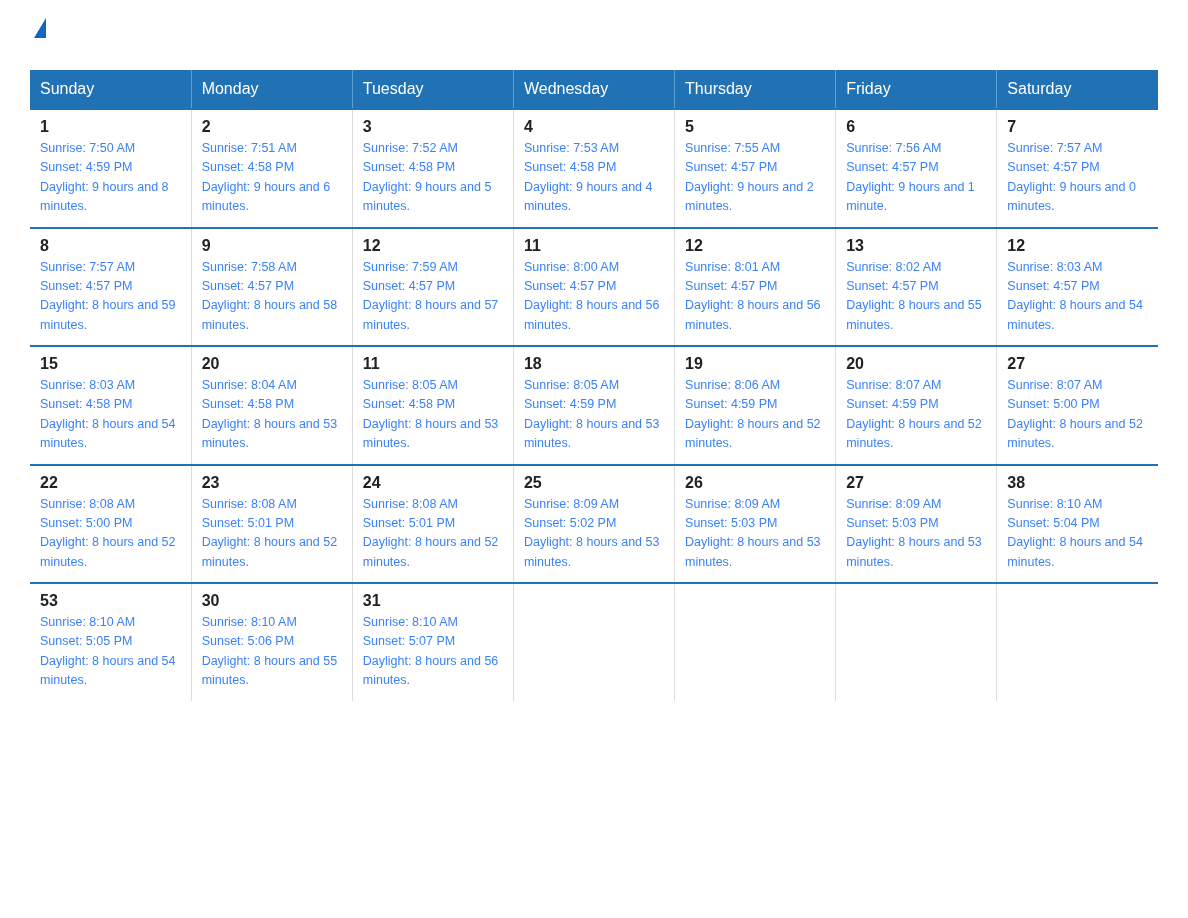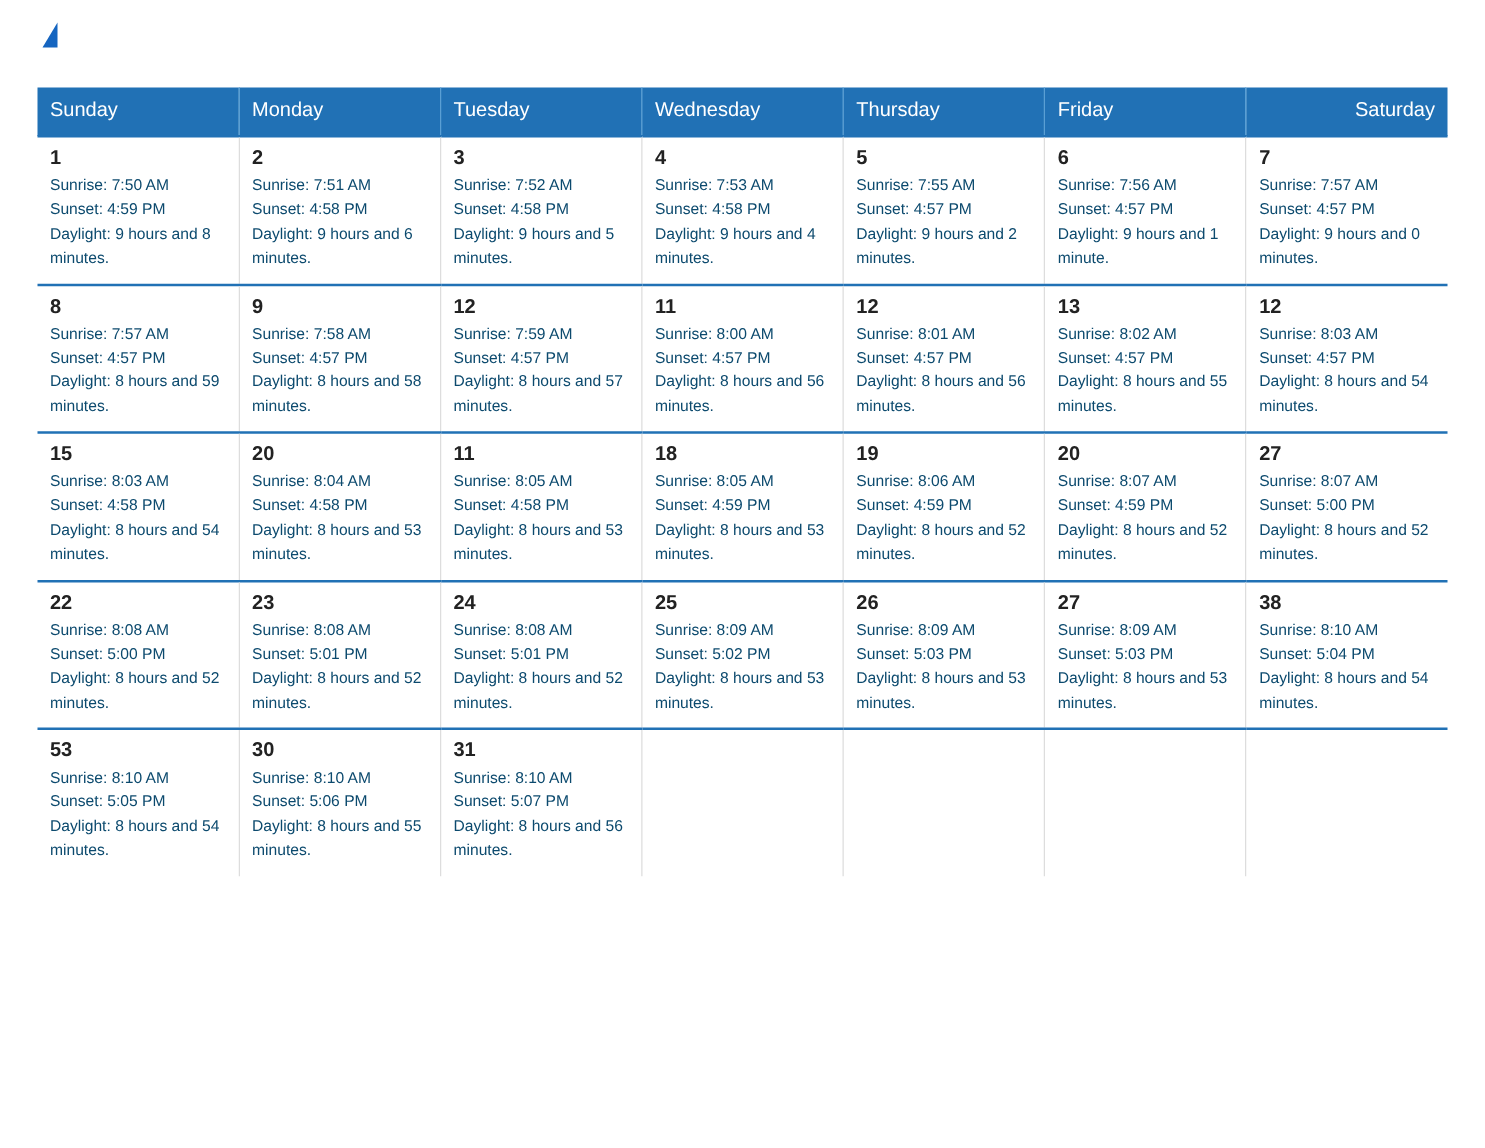--- a/index.html
+++ b/index.html
@@ -71,40 +71,40 @@
     }
     thead tr th {
       background-color: #2171b5;
       color: #fff;
       padding: 10px 10px 10px 10px;
       text-align: left;
       font-size: 16px;
       font-weight: normal;
       border-right: 1px solid #5a9fd4;
     }
-    thead tr th:last-child { border-right: none; text-align: right; }
+    thead tr th:last-child { border-right: none; }
     tbody tr td {
       vertical-align: top;
       padding: 8px 10px 10px 10px;
       border-top: 2px solid #2171b5;
       border-right: 1px solid #ddd;
       width: 14.28%;
       min-height: 90px;
       background: #fff;
     }
     tbody tr td:last-child { border-right: none; }
     .day-number {
       font-size: 16px;
       font-weight: bold;
       color: #222;
       margin-bottom: 3px;
     }
     .day-info {
       font-size: 12.5px;
-      color: #0c4a6e;
+      color: #3b82f6;
       line-height: 1.55;
     }
     .empty-cell {
       background: #fff;
     }
     tbody tr:last-child td {
       border-bottom: none;
     }
   </style>
 </head>

